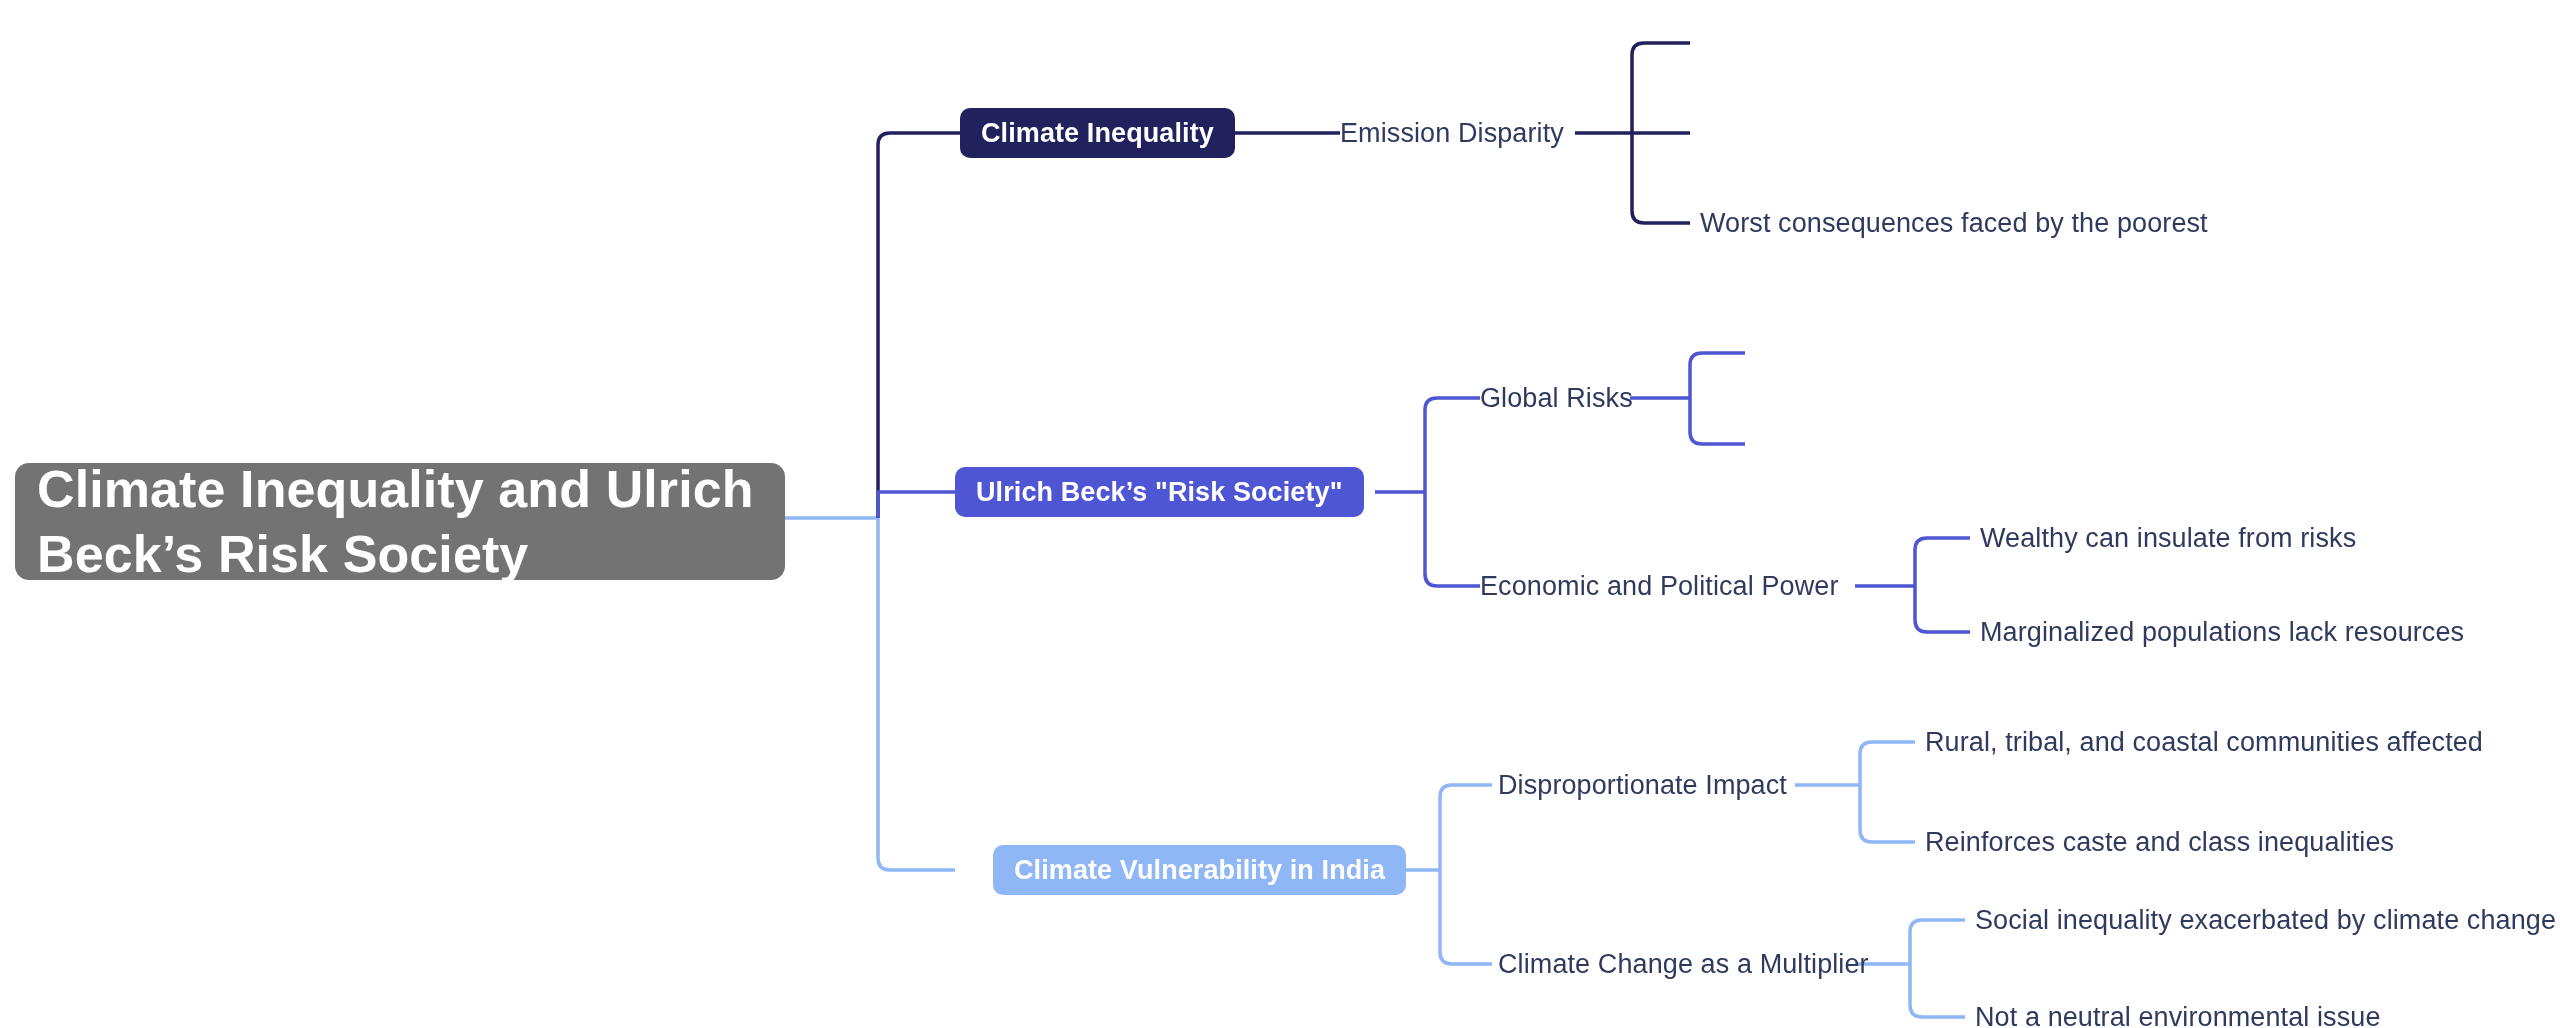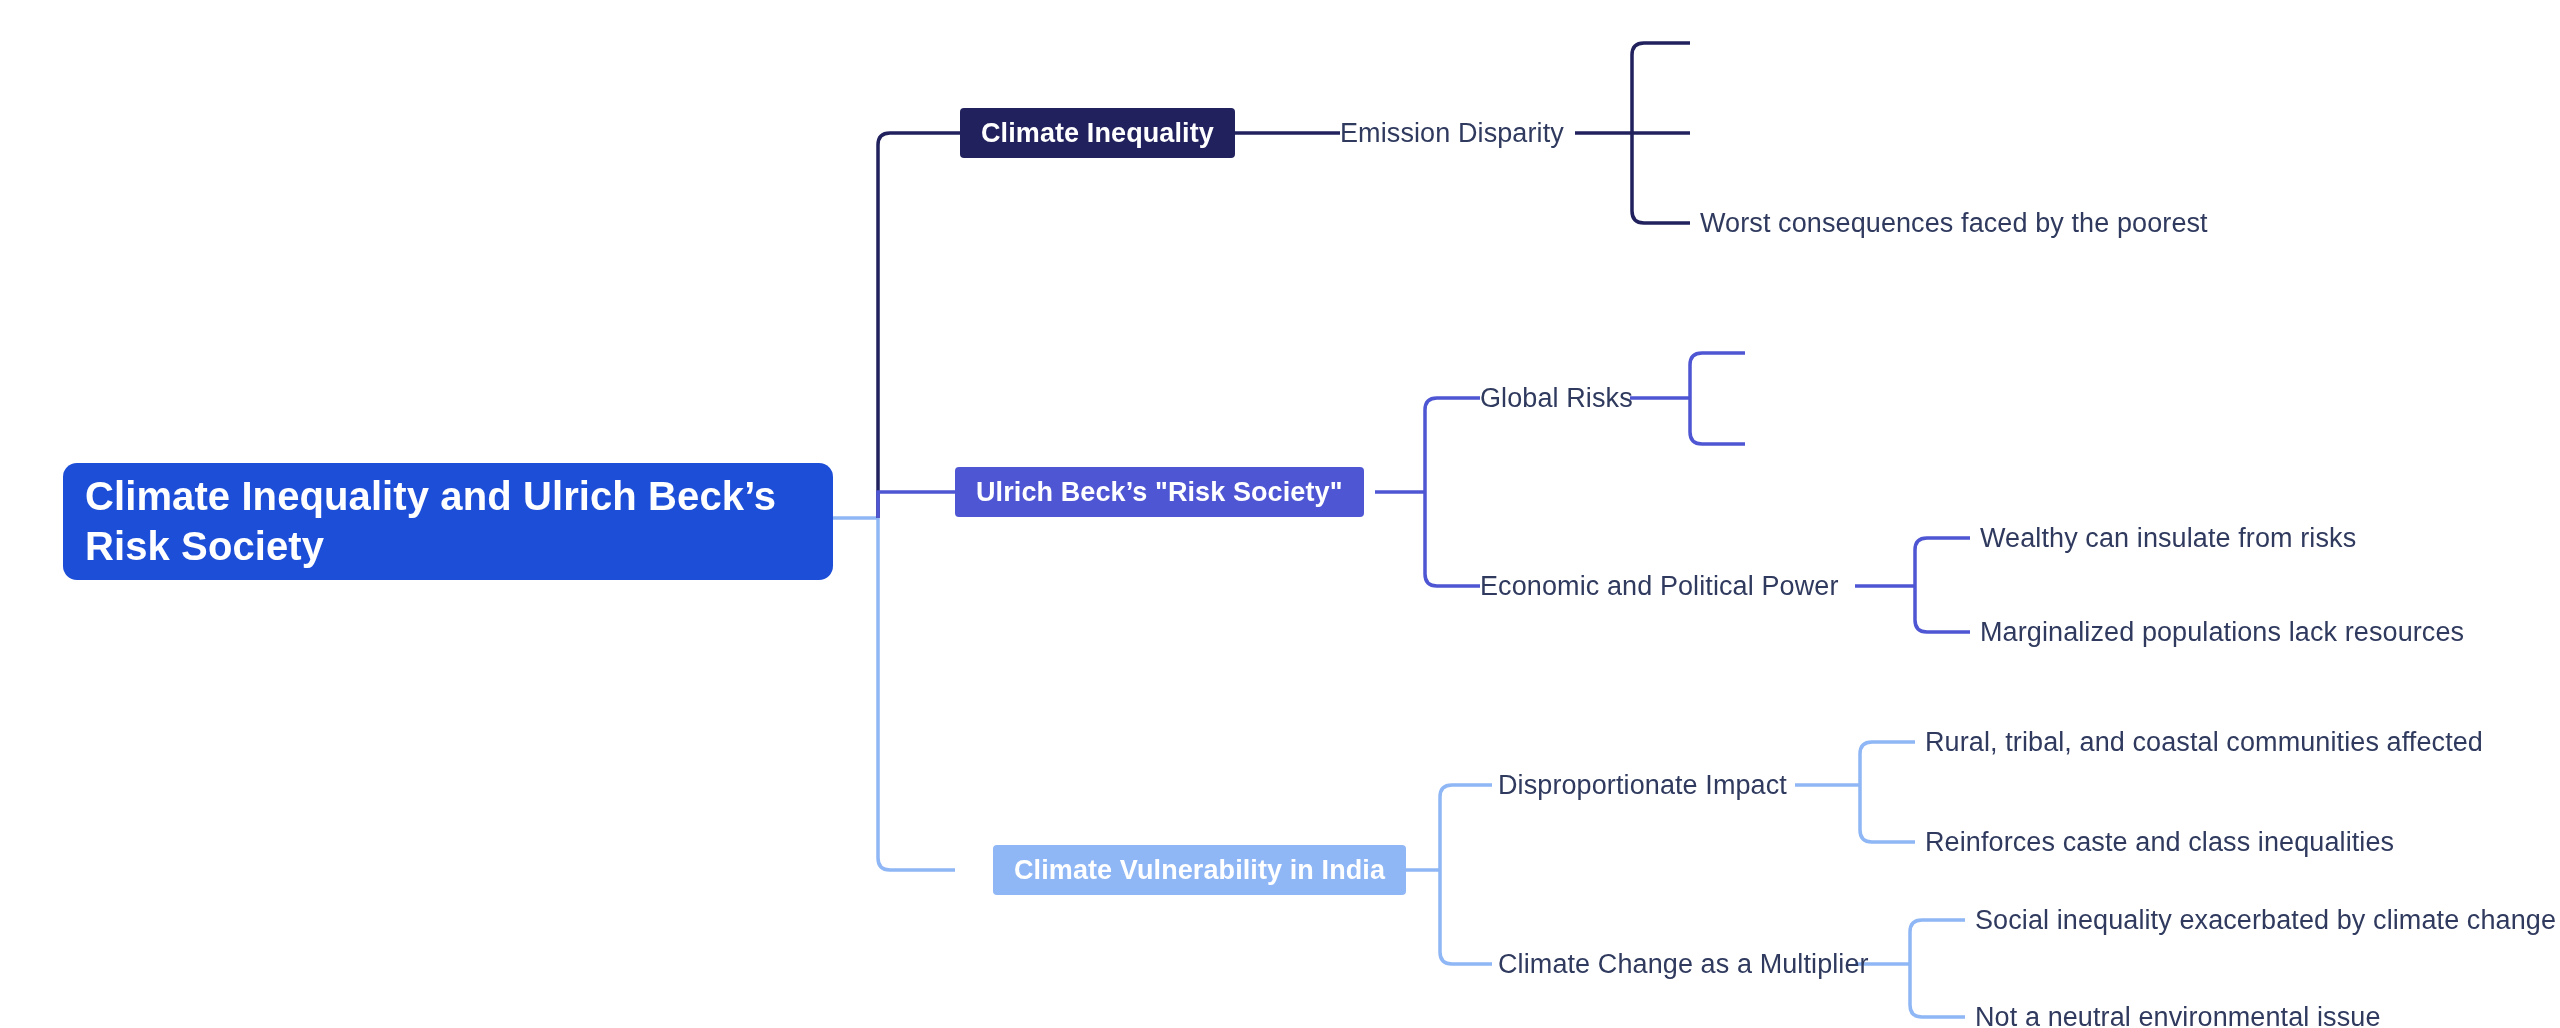--- a/index.html
+++ b/index.html
@@ -36,34 +36,33 @@
     display: flex;
     align-items: center;
     white-space: nowrap;
   }
 
   .node-root {
     left: 15px;
     top: 463px;
     width: 770px;
     height: 117px;
-    background: #1d4ed8;
+    background: #737373;
     border-radius: 14px;
     padding: 0 22px;
     color: #ffffff;
-    font-size: 40px;
+    font-size: 52px;
     font-weight: 700;
     line-height: 1.24;
     white-space: normal;
     letter-spacing: 0.1px;
-    margin-left: 48px;
   }
 
   .node-pill {
-    border-radius: 4px;
+    border-radius: 10px;
     padding: 0 21px;
     color: #ffffff;
     font-size: 27px;
     font-weight: 700;
     height: 50px;
     letter-spacing: 0.1px;
   }
   .pill-b1 { background: #21215e; }
   .pill-b2 { background: #4f56d3; }
   .pill-b3 { background: #8fb6f5; margin-left: 38px; }

